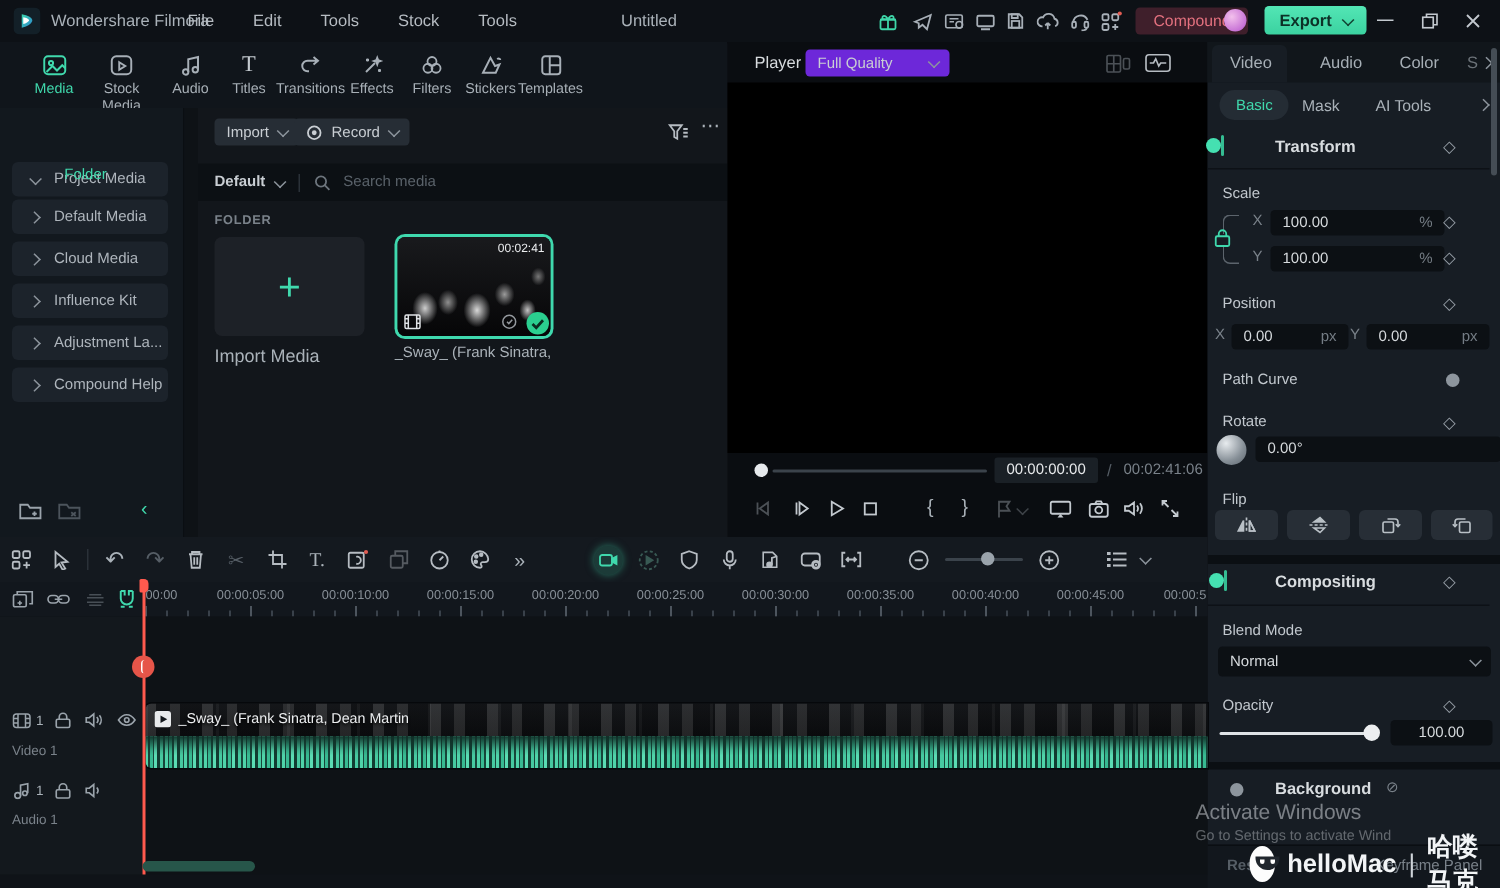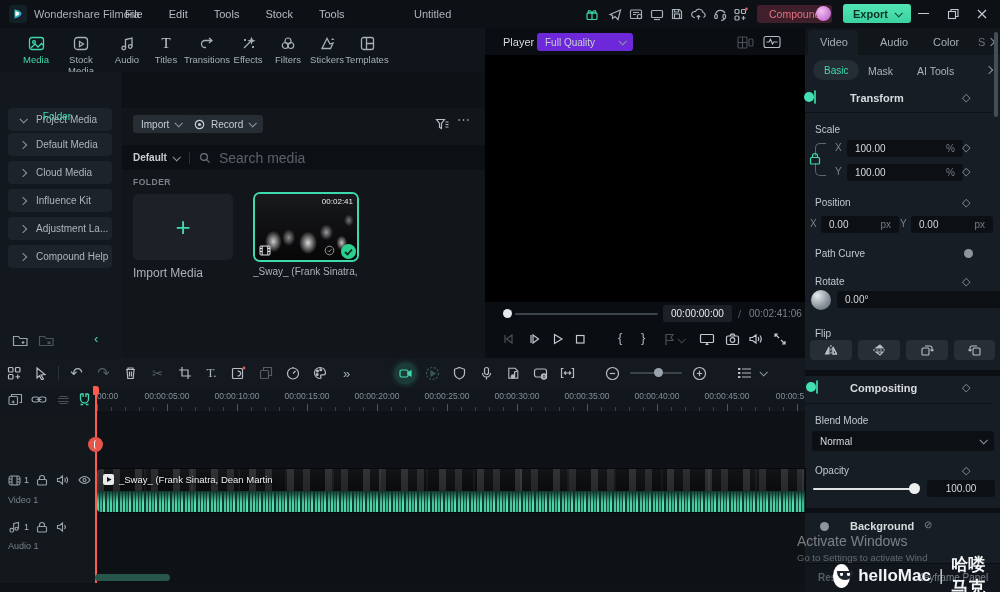--- a/index.html
+++ b/index.html
@@ -22,24 +22,24 @@
   .export{background:linear-gradient(180deg,#53e6b5,#3bd2a0);color:#0c3127;font-weight:bold;font-size:11px;padding:0 10px;height:19px;gap:7px;}
   
   .ribbon{left:0;top:28px;width:485px;height:44px;background:#10151b;}
   .rtab{position:absolute;top:4px;width:44px;text-align:center;color:#a7afb6;font-size:9.5px;}
   .rtab .ri{height:22px;display:flex;align-items:center;justify-content:center;}
   .rtab.active{color:#40d9ad;}
   
   .sidebar{left:0;top:72px;width:122px;height:286px;background:#12181e;border-right:1px solid #0a0e12;}
   .sb-item{position:absolute;left:8px;width:104px;height:23px;background:#1c232b;border-radius:4px;display:flex;align-items:center;gap:10px;padding-left:12px;box-sizing:border-box;color:#aeb5bc;font-size:10px;}
   
-  .media{left:122px;top:72px;width:363px;height:286px;background:#12161b;margin-top:36px;}
+  .media{left:132px;top:72px;width:363px;height:286px;background:#12161b;}
   .mbtn{background:#262d35;border-radius:3px;height:18px;display:flex;align-items:center;gap:6px;padding:0 8px;color:#c9ced3;font-size:10px;}
   .searchbar{left:0;top:37px;width:363px;height:25px;background:#0c1014;display:flex;align-items:center;}
-  .srch{background:transparent;border:none;outline:none;color:#c9ced3;font-size:14px;width:200px;}
+  .srch{background:transparent;border:none;outline:none;color:#c9ced3;font-size:10px;width:200px;}
   .srch::placeholder{color:#5a626a;}
   .tile{position:absolute;top:86px;width:100px;height:66px;border-radius:5px;}
   .thumb-crowd{background:
     radial-gradient(14px 18px at 18% 72%,#cdcdcd,rgba(90,90,90,0) 60%),
     radial-gradient(11px 14px at 33% 66%,#8f8f8f,rgba(60,60,60,0) 60%),
     radial-gradient(15px 19px at 52% 74%,#d8d8d8,rgba(90,90,90,0) 60%),
     radial-gradient(11px 13px at 70% 58%,#9b9b9b,rgba(60,60,60,0) 60%),
     radial-gradient(9px 12px at 85% 74%,#c4c4c4,rgba(80,80,80,0) 60%),
     radial-gradient(8px 10px at 92% 40%,#777,rgba(60,60,60,0) 60%),
     linear-gradient(180deg,#191a1d,#060607);}

